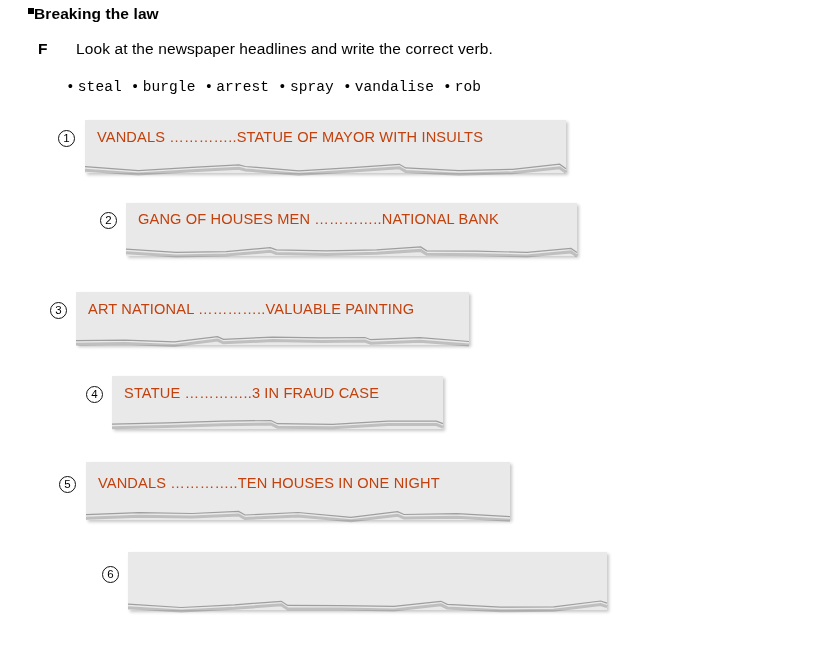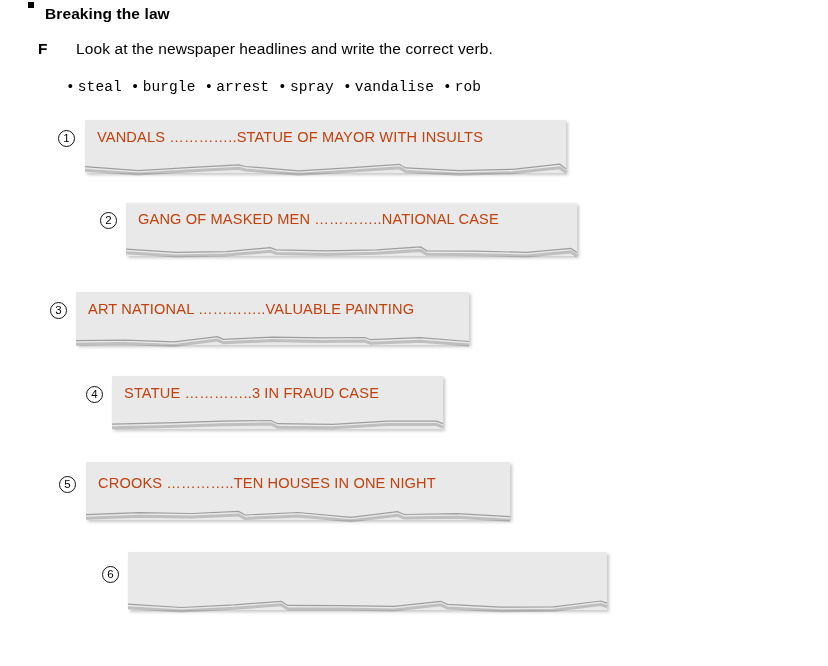--- a/index.html
+++ b/index.html
@@ -15,22 +15,21 @@
     position: relative;
     overflow: hidden;
   }
 
   
   .section-title {
     position: absolute;
     left: 28px;
     top: 5px;
     display: flex;
-    align-items: flex-start;
-    gap: 11px;
+    align-items: center;
   }
   .sq-bullet {
     width: 6px;
     height: 6px;
     background: #000;
     display: inline-block;
     position: relative;
     top: -3px;
     flex: 0 0 auto;
   }
@@ -139,21 +138,21 @@
       </svg></div>
     <div class="num-circle" style="left: 58px; top: 130px;">1</div>
     <div class="paper-text" style="left: 97px; top: 129px;">VANDALS …………..STATUE OF MAYOR WITH INSULTS</div>
     <div class="paper" style="left: 126px; top: 203px; width: 451px; height: 53px;"></div>
     <div class="torn" style="left: 126px; top: 245px;"><svg width="455" height="16" viewBox="0 0 455 16">
         <polygon points="0,0 0.0,4.2 50.1,7.4 100.2,6.6 144.3,2.7 150.3,4.9 200.4,5.9 250.6,4.8 294.7,1.9 300.7,5.8 350.8,6.2 400.9,7.4 445.0,3.4 451.0,7.5 451.0,0" fill="#e9e9e9"></polygon>
         <path d="M 0.0 7.7 L 50.1 10.9 L 100.2 10.1 L 144.3 6.2 L 150.3 8.4 L 200.4 9.4 L 250.6 8.3 L 294.7 5.4 L 300.7 9.3 L 350.8 9.7 L 400.9 10.9 L 445.0 6.9 L 451.0 11.0" fill="none" stroke="rgba(0,0,0,0.18)" stroke-width="3"></path>
         <path d="M 0.0 4.2 L 50.1 7.4 L 100.2 6.6 L 144.3 2.7 L 150.3 4.9 L 200.4 5.9 L 250.6 4.8 L 294.7 1.9 L 300.7 5.8 L 350.8 6.2 L 400.9 7.4 L 445.0 3.4 L 451.0 7.5" fill="none" stroke="#9e9e9e" stroke-width="1.2"></path>
       </svg></div>
     <div class="num-circle" style="left: 100px; top: 212px;">2</div>
-    <div class="paper-text" style="left: 138px; top: 211px;">GANG OF MASKED MEN …………..NATIONAL CASE</div>
+    <div class="paper-text" style="left: 138px; top: 211px;">GANG OF HOUSES MEN …………..NATIONAL BANK</div>
     <div class="paper" style="left: 76px; top: 292px; width: 393px; height: 53px;"></div>
     <div class="torn" style="left: 76px; top: 334px;"><svg width="397" height="16" viewBox="0 0 397 16">
         <polygon points="0,0 0.0,6.7 49.1,6.1 98.3,7.9 141.5,2.6 147.4,5.3 196.5,3.1 245.6,3.9 288.9,3.5 294.8,5.7 343.9,3.7 393.0,7.5 393.0,0" fill="#e9e9e9"></polygon>
         <path d="M 0.0 10.2 L 49.1 9.6 L 98.3 11.4 L 141.5 6.1 L 147.4 8.8 L 196.5 6.6 L 245.6 7.4 L 288.9 7.0 L 294.8 9.2 L 343.9 7.2 L 393.0 11.0" fill="none" stroke="rgba(0,0,0,0.18)" stroke-width="3"></path>
         <path d="M 0.0 6.7 L 49.1 6.1 L 98.3 7.9 L 141.5 2.6 L 147.4 5.3 L 196.5 3.1 L 245.6 3.9 L 288.9 3.5 L 294.8 5.7 L 343.9 3.7 L 393.0 7.5" fill="none" stroke="#9e9e9e" stroke-width="1.2"></path>
       </svg></div>
     <div class="num-circle" style="left: 50px; top: 302px;">3</div>
     <div class="paper-text" style="left: 88px; top: 301px;">ART NATIONAL …………..VALUABLE PAINTING</div>
     <div class="paper" style="left: 112px; top: 376px; width: 331px; height: 53px;"></div>
     <div class="torn" style="left: 112px; top: 418px;"><svg width="335" height="16" viewBox="0 0 335 16">
@@ -163,21 +162,21 @@
       </svg></div>
     <div class="num-circle" style="left: 86px; top: 386px;">4</div>
     <div class="paper-text" style="left: 124px; top: 385px;">STATUE …………..3 IN FRAUD CASE</div>
     <div class="paper" style="left: 86px; top: 462px; width: 424px; height: 58px;"></div>
     <div class="torn" style="left: 86px; top: 509px;"><svg width="428" height="16" viewBox="0 0 428 16">
         <polygon points="0,0 0.0,5.7 53.0,3.7 106.0,4.5 152.6,2.4 159.0,6.0 212.0,3.5 265.0,8.3 311.6,2.7 318.0,5.5 371.0,4.7 424.0,7.7 424.0,0" fill="#e9e9e9"></polygon>
         <path d="M 0.0 9.2 L 53.0 7.2 L 106.0 8.0 L 152.6 5.9 L 159.0 9.5 L 212.0 7.0 L 265.0 11.8 L 311.6 6.2 L 318.0 9.0 L 371.0 8.2 L 424.0 11.2" fill="none" stroke="rgba(0,0,0,0.18)" stroke-width="3"></path>
         <path d="M 0.0 5.7 L 53.0 3.7 L 106.0 4.5 L 152.6 2.4 L 159.0 6.0 L 212.0 3.5 L 265.0 8.3 L 311.6 2.7 L 318.0 5.5 L 371.0 4.7 L 424.0 7.7" fill="none" stroke="#9e9e9e" stroke-width="1.2"></path>
       </svg></div>
     <div class="num-circle" style="left: 59px; top: 476px;">5</div>
-    <div class="paper-text" style="left: 98px; top: 475px;">CROOKS …………..TEN HOUSES IN ONE NIGHT</div>
+    <div class="paper-text" style="left: 98px; top: 475px;">VANDALS …………..TEN HOUSES IN ONE NIGHT</div>
     <div class="paper" style="left: 128px; top: 552px; width: 479px; height: 58px;"></div>
     <div class="torn" style="left: 128px; top: 599px;"><svg width="483" height="16" viewBox="0 0 483 16">
         <polygon points="0,0 0.0,5.2 53.2,8.5 106.4,5.8 153.3,2.3 159.7,6.4 212.9,6.6 266.1,7.4 312.9,2.3 319.3,5.4 372.6,8.2 425.8,7.8 472.6,2.0 479.0,4.1 479.0,0" fill="#e9e9e9"></polygon>
         <path d="M 0.0 8.7 L 53.2 12.0 L 106.4 9.3 L 153.3 5.8 L 159.7 9.9 L 212.9 10.1 L 266.1 10.9 L 312.9 5.8 L 319.3 8.9 L 372.6 11.7 L 425.8 11.3 L 472.6 5.5 L 479.0 7.6" fill="none" stroke="rgba(0,0,0,0.18)" stroke-width="3"></path>
         <path d="M 0.0 5.2 L 53.2 8.5 L 106.4 5.8 L 153.3 2.3 L 159.7 6.4 L 212.9 6.6 L 266.1 7.4 L 312.9 2.3 L 319.3 5.4 L 372.6 8.2 L 425.8 7.8 L 472.6 2.0 L 479.0 4.1" fill="none" stroke="#9e9e9e" stroke-width="1.2"></path>
       </svg></div>
     <div class="num-circle" style="left: 102px; top: 566px;">6</div>
   </div>
 
 </body></html>

